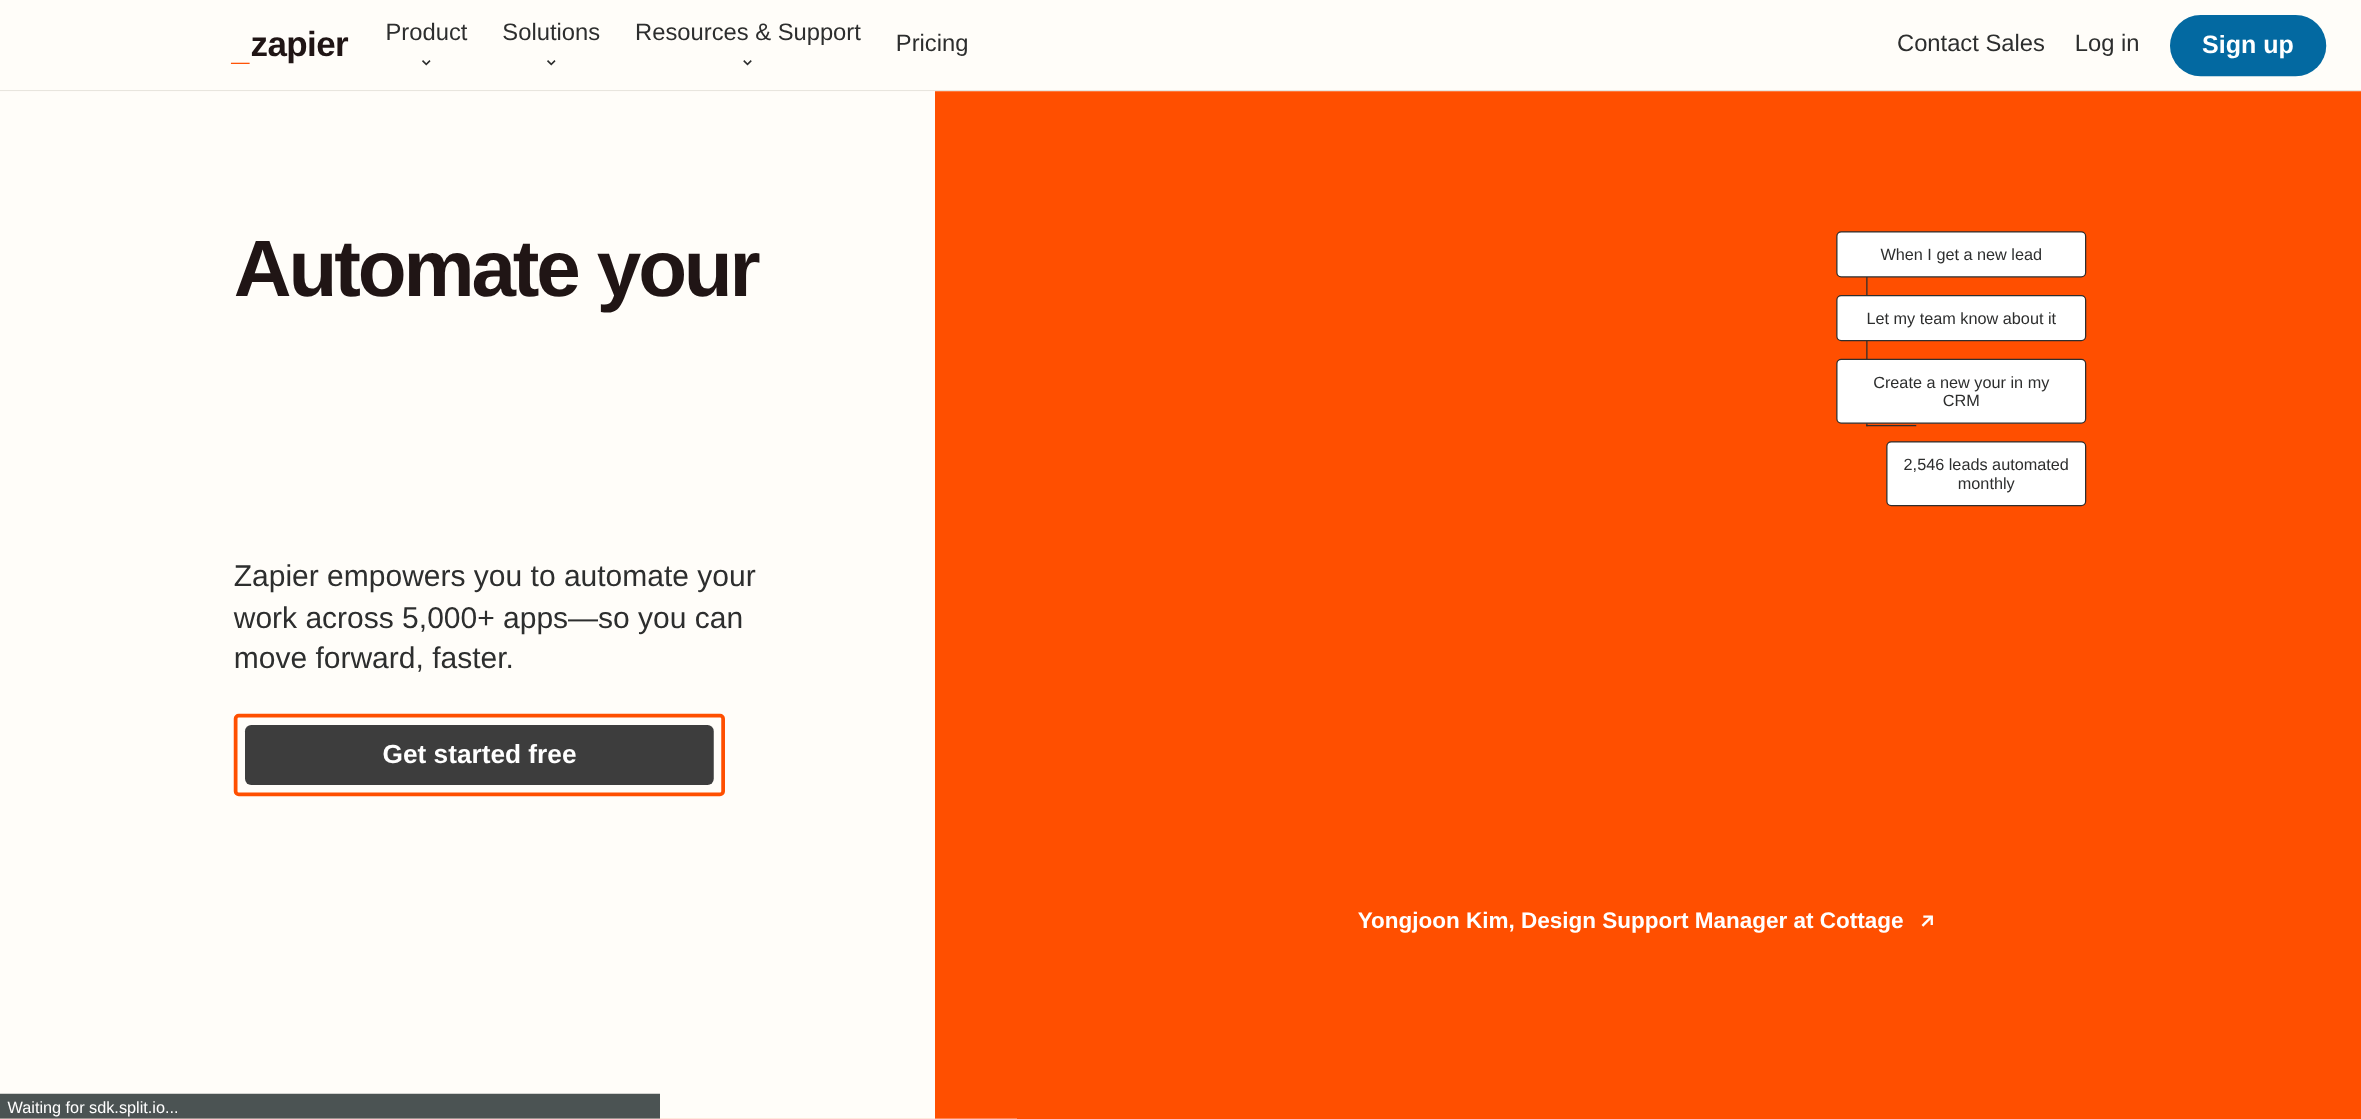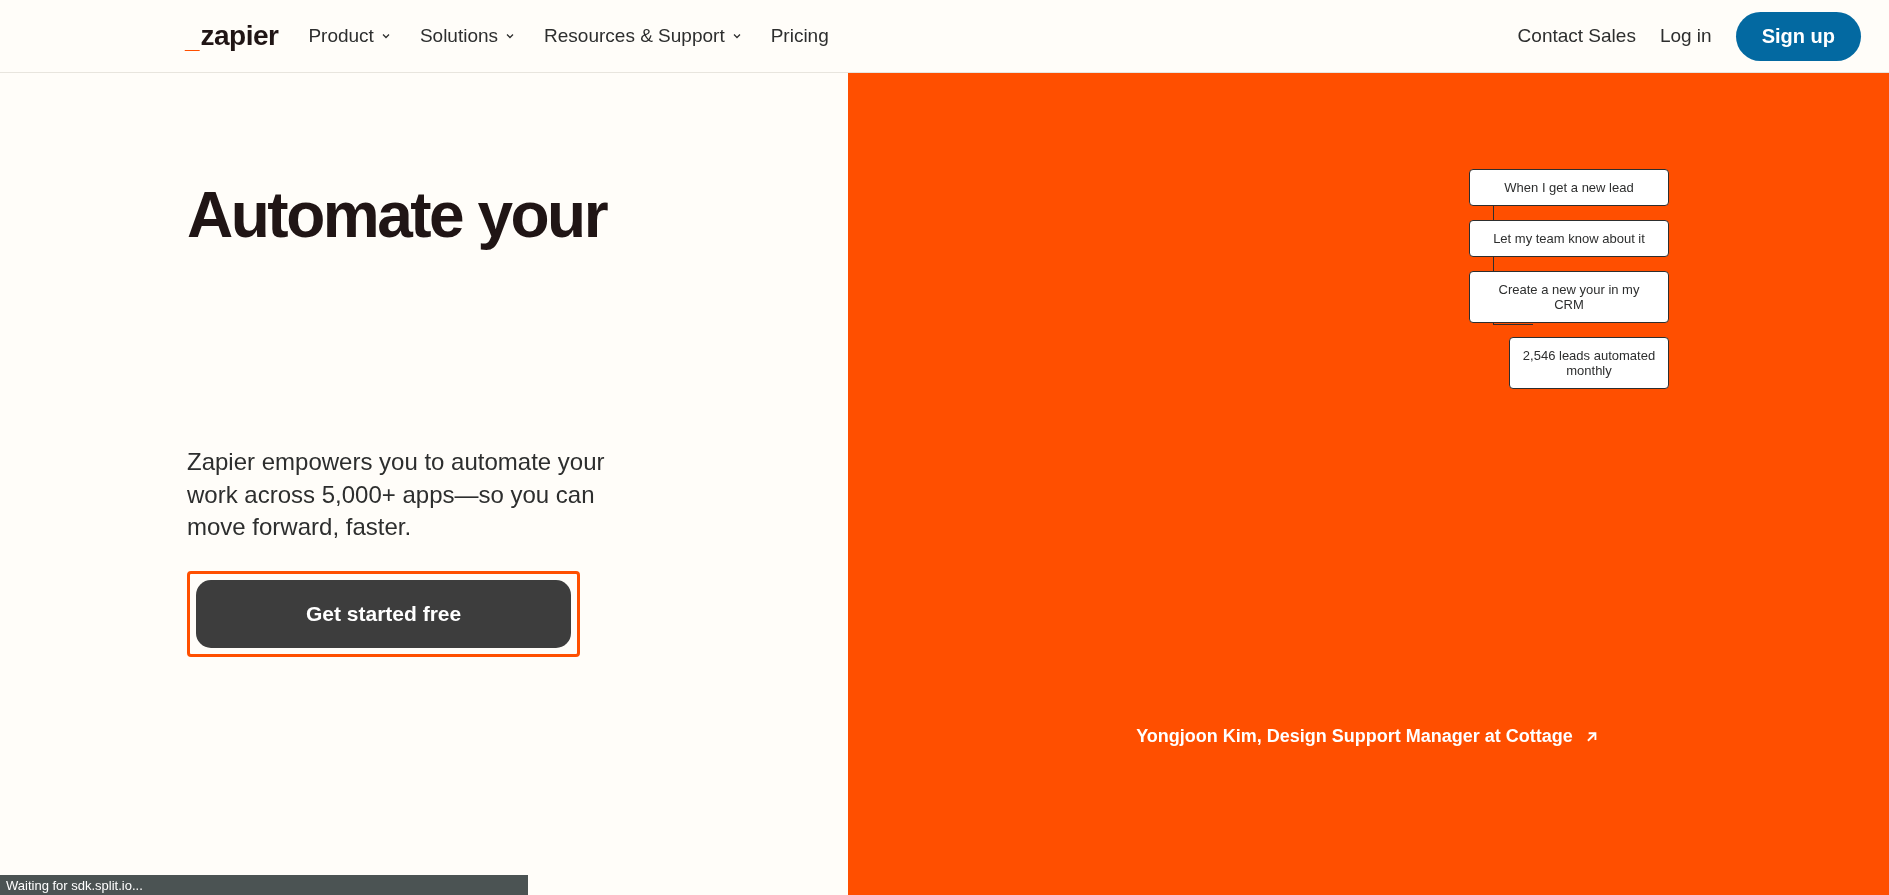--- a/index.html
+++ b/index.html
@@ -31,20 +31,21 @@
   .logo-text { font-weight: 800; font-size: 28px; letter-spacing: -0.5px; color: #201515; }
   .nav-links { display: flex; align-items: center; gap: 28px; }
   .nav-link {
     display: flex;
     align-items: center;
     gap: 6px;
     font-size: 19px;
     color: #2d2e2e;
     cursor: pointer;
     font-weight: 400;
+    flex-direction: column;
   }
   .chevron { width: 12px; height: 12px; }
   .nav-right { margin-left: auto; display: flex; align-items: center; gap: 24px; }
   .nav-right-link { font-size: 19px; color: #2d2e2e; cursor: pointer; }
   .signup-btn {
     background: #0369a1;
     color: #fff;
     font-size: 20px;
     font-weight: 700;
     padding: 13px 26px;
@@ -52,21 +53,21 @@
     border-radius: 28px;
     cursor: pointer;
   }
 
   
   .hero {
     display: flex;
     height: calc(895px - 73px);
   }
   .hero-left {
-    width: 848px;
+    width: 748px;
     background: #fffdf9;
     padding: 110px 60px 0 187px;
     position: relative;
   }
   .hero-title {
     font-size: 64px;
     font-weight: 800;
     letter-spacing: -2.5px;
     line-height: 1.02;
     color: #201515;
@@ -87,35 +88,35 @@
     border: 3px solid #ff4f00;
     border-radius: 4px;
     padding: 6px;
   }
   .cta-btn {
     background: #3d3d3d;
     color: #fff;
     border: none;
     font-size: 21px;
     font-weight: 600;
-    padding: 22px 110px;
-    border-radius: 15px;
+    padding: 12px 110px;
+    border-radius: 5px;
     cursor: pointer;
   }
 
   .hero-right {
     flex: 1;
     background: #ff4f00;
     position: relative;
   }
 
   
   .flow {
     position: absolute;
-    top: 96px;
+    top: 112px;
     right: 220px;
   }
   .flow-card {
     background: #fff;
     border: 1px solid #2d2e2e;
     border-radius: 4px;
     font-size: 13px;
     color: #2d2e2e;
     text-align: center;
     padding: 10px 12px;

